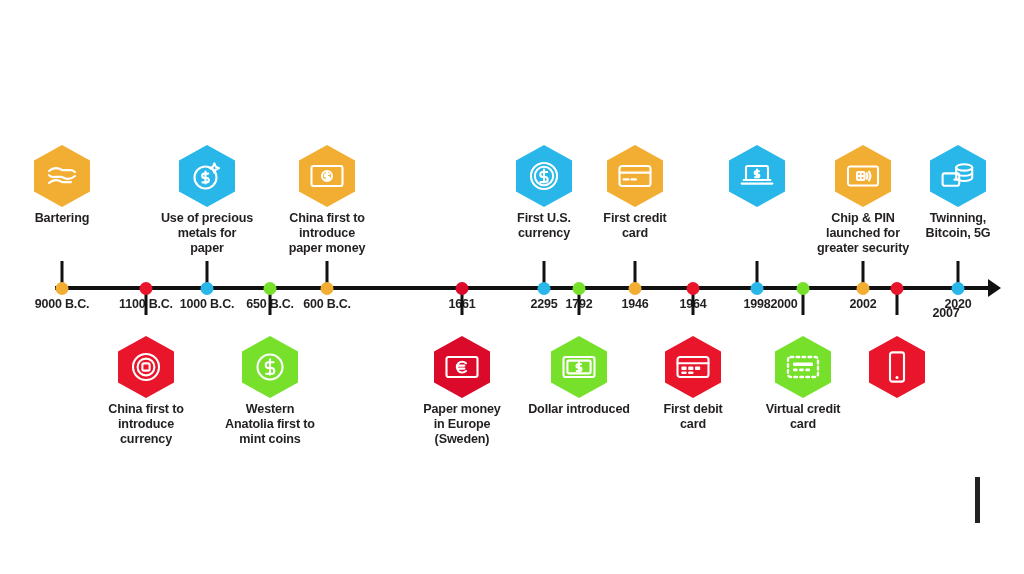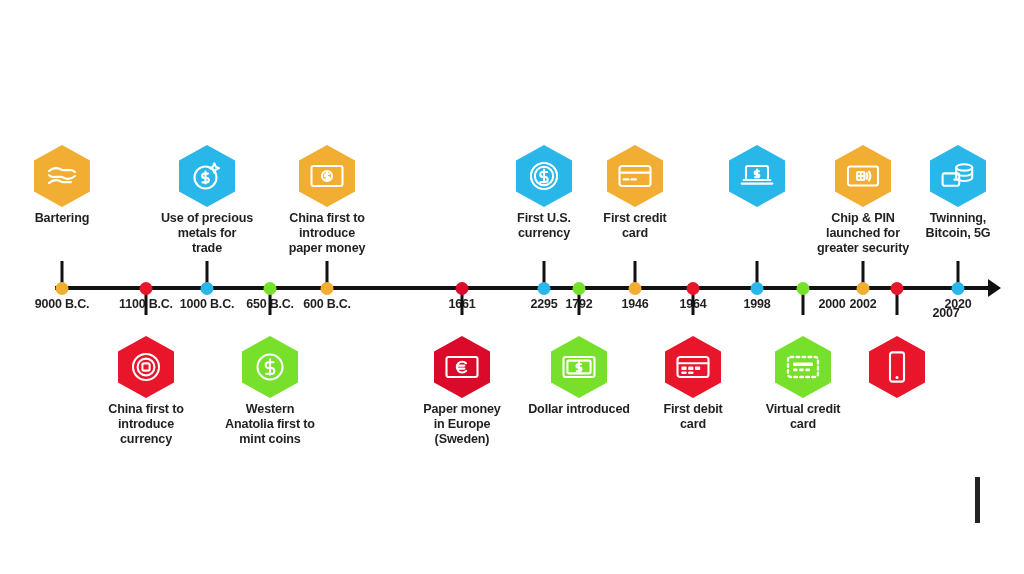--- a/index.html
+++ b/index.html
@@ -83,21 +83,21 @@
       <div class="hexwrap" style="left: 207px; width: 150px; top: 145px;">
         <div class="hex" style="background: rgb(41, 182, 232);">
           <svg width="32" height="32" viewBox="0 0 32 32">
       <circle fill="none" stroke="#ffffff" stroke-width="2.1" stroke-linecap="round" stroke-linejoin="round" cx="14.5" cy="17.5" r="11"></circle>
       <path fill="none" stroke="#ffffff" stroke-width="2.1" stroke-linecap="round" stroke-linejoin="round" d="M14.5 11.6v11.8M17.3 13.6h-3.9a2.2 2.2 0 0 0 0 4.4h2.2a2.2 2.2 0 0 1 0 4.4h-4.1"></path>
       <path fill="none" stroke="#ffffff" stroke-width="2.1" stroke-linecap="round" stroke-linejoin="round" d="M23.4 3.4l1.4 3.3 3.3 1.4-3.3 1.4-1.4 3.3-1.4-3.3-3.3-1.4 3.3-1.4z"></path>
     </svg>
         </div>
         <div class="caption">Use of precious
 metals for
-trade</div>
+paper</div>
       </div>
       <div class="dot" style="left: 270px; background: rgb(118, 224, 42);"></div>
       <div class="stem down" style="left: 270px;"></div>
       <div class="year top" style="left: 270px;">650 B.C.</div>
       <div class="hexwrap" style="left: 270px; width: 150px; top: 336px;">
         <div class="hex" style="background: rgb(118, 224, 42);">
           <svg width="34" height="34" viewBox="0 0 34 34">
       <circle fill="none" stroke="#ffffff" stroke-width="2.1" stroke-linecap="round" stroke-linejoin="round" cx="17" cy="17" r="12.5"></circle>
       <path fill="none" stroke="#ffffff" stroke-width="2.1" stroke-linecap="round" stroke-linejoin="round" d="M17 9.4v15.2M20.6 12.2h-5a2.9 2.9 0 0 0 0 5.8h2.8a2.9 2.9 0 0 1 0 5.8h-5.2"></path>
     </svg>
@@ -201,21 +201,21 @@
         <div class="hex" style="background: rgb(41, 182, 232);">
           <svg width="36" height="28" viewBox="0 0 36 28">
       <rect fill="none" stroke="#ffffff" stroke-width="2.1" stroke-linecap="round" stroke-linejoin="round" x="7" y="4" width="22" height="14" rx="1.6"></rect>
       <path fill="none" stroke="#ffffff" stroke-width="2.1" stroke-linecap="round" stroke-linejoin="round" d="M2.6 21.6h30.8M4.6 18h26.8"></path>
       <path fill="none" stroke="#ffffff" stroke-width="2.1" stroke-linecap="round" stroke-linejoin="round" d="M18 7.6v6.8M20 9.2h-2.8a1.5 1.5 0 0 0 0 3h1.6a1.5 1.5 0 0 1 0 3H16"></path>
     </svg>
         </div>
       </div>
       <div class="dot" style="left: 803px; background: rgb(118, 224, 42);"></div>
       <div class="stem down" style="left: 803px;"></div>
-      <div class="year top" style="left: 784px; margin-left: 48px;">2000</div>
+      <div class="year top" style="left: 784px;">2000</div>
       <div class="hexwrap" style="left: 803px; width: 150px; top: 336px;">
         <div class="hex" style="background: rgb(118, 224, 42);">
           <svg width="36" height="28" viewBox="0 0 36 28">
       <rect fill="none" stroke="#ffffff" stroke-width="2.4" stroke-linecap="round" stroke-dasharray="2.6 3.4" x="3" y="4" width="30" height="20" rx="2.6"></rect>
       <rect fill="#ffffff" x="8" y="9.4" width="20" height="3.6" rx="1"></rect>
       <rect fill="#ffffff" x="8" y="15.6" width="4.6" height="2.6" rx=".8"></rect>
       <rect fill="#ffffff" x="14.2" y="15.6" width="4.6" height="2.6" rx=".8"></rect>
       <rect fill="#ffffff" x="20.4" y="15.6" width="4.6" height="2.6" rx=".8"></rect>
     </svg>
         </div>

